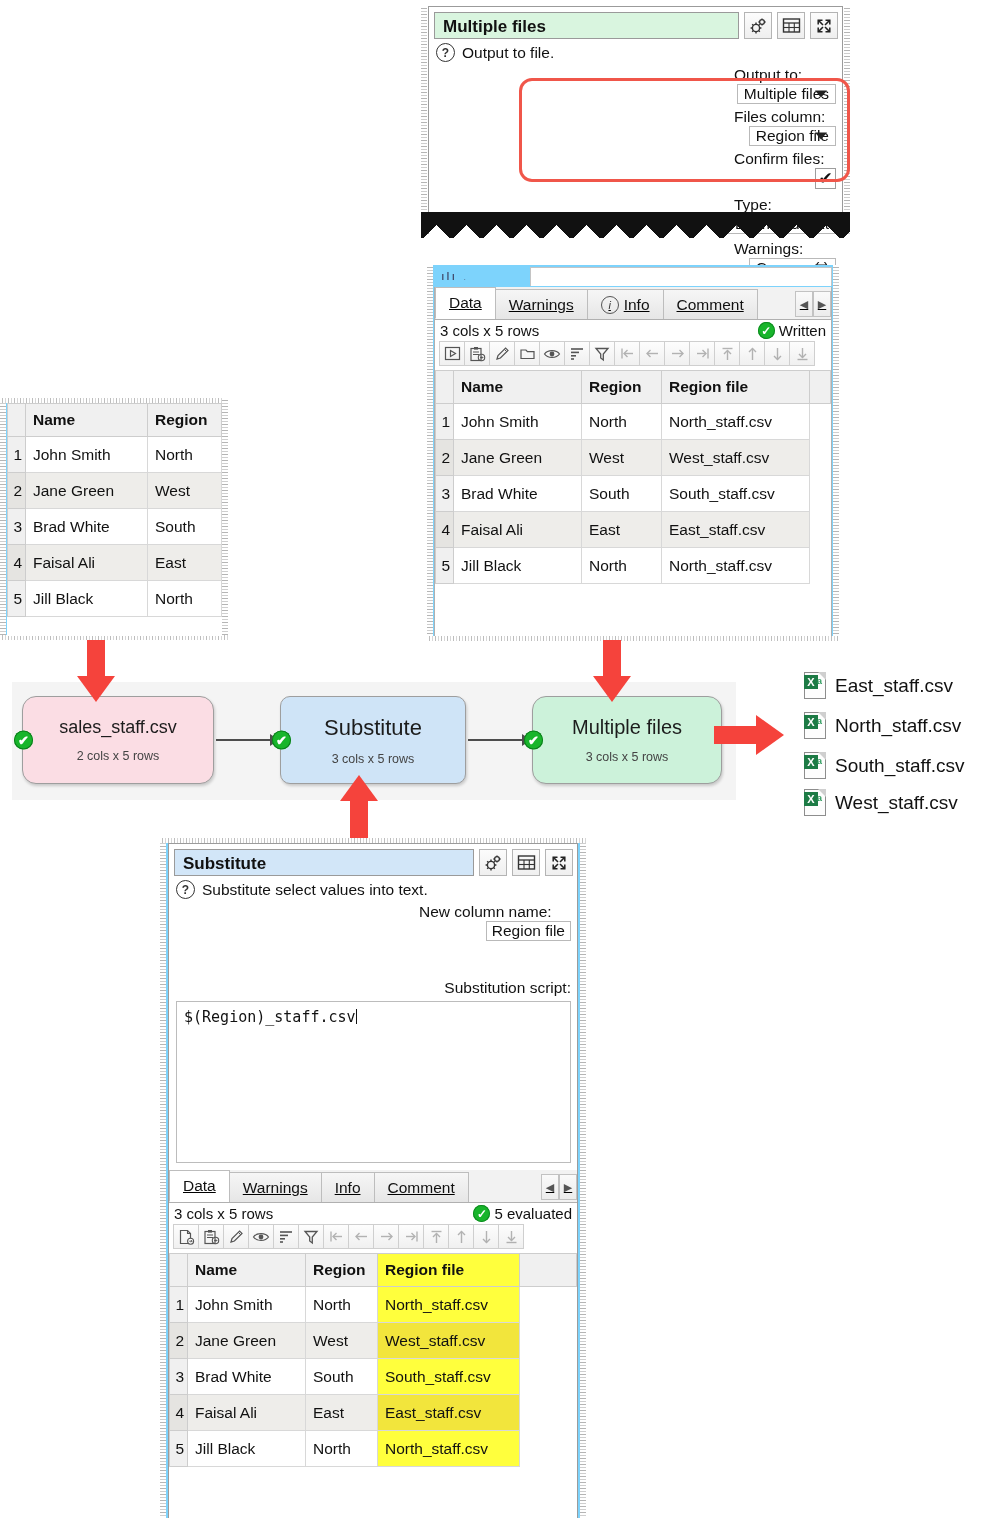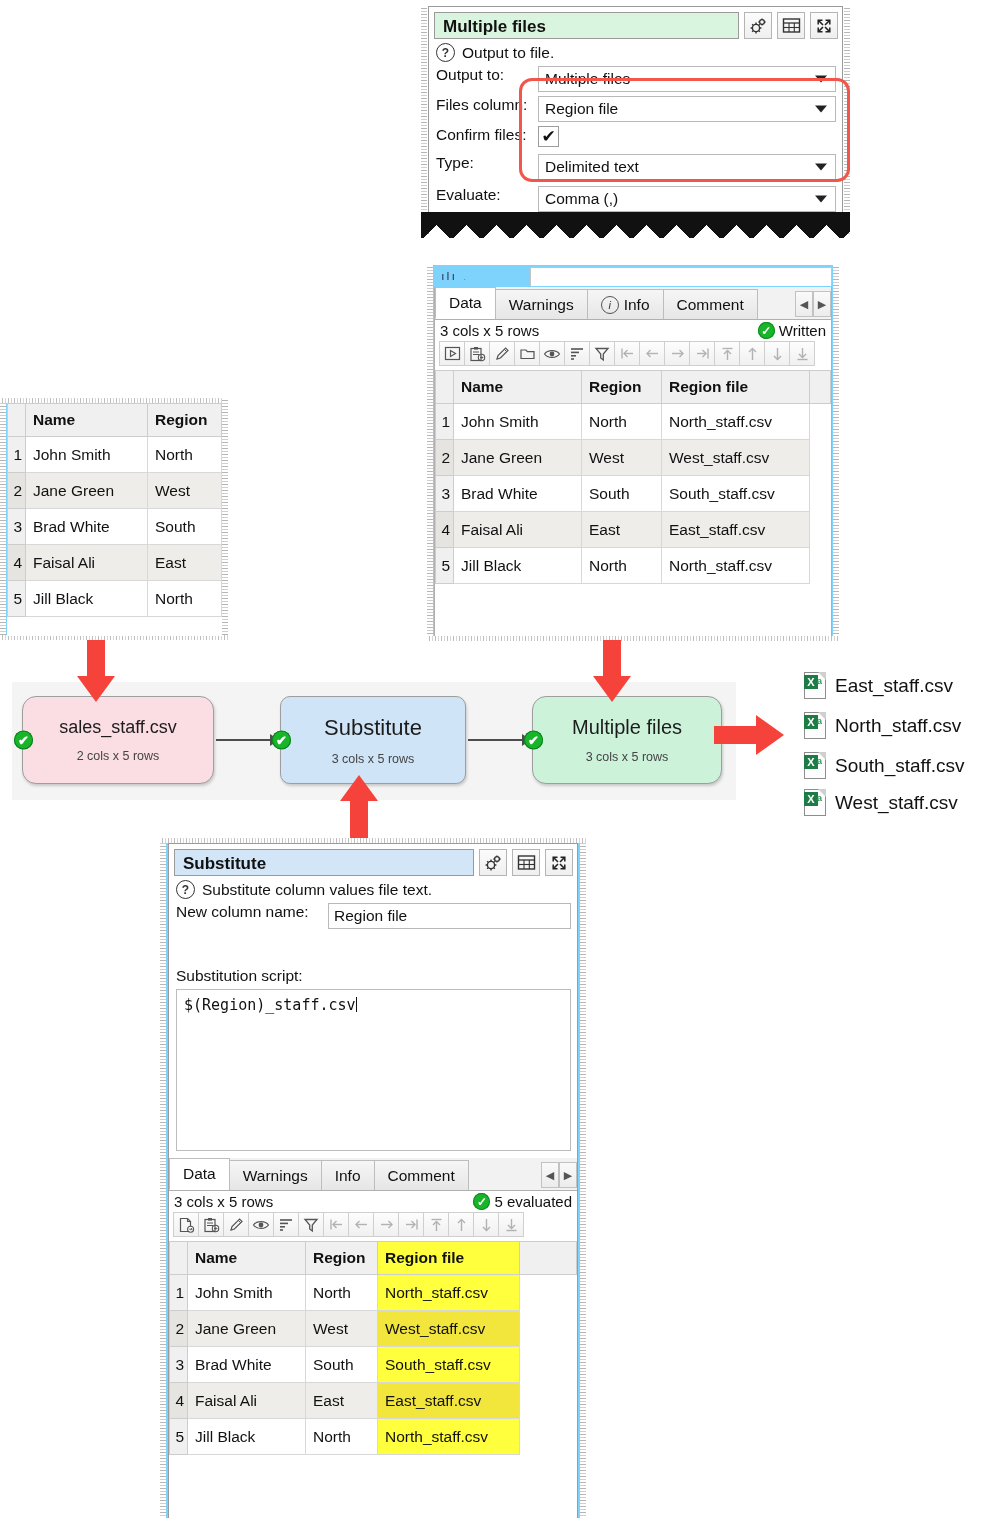--- a/index.html
+++ b/index.html
@@ -92,23 +92,23 @@
   .qmark {
     width: 17px; height: 17px; border-radius: 50%;
     border: 1.7px solid #333;
     display: flex; align-items: center; justify-content: center;
     font-size: 12px; font-weight: bold; color: #333;
     flex: 0 0 auto;
   }
 
   
   .form-row {
-    display: flex; align-items: flex-start;
+    display: flex; align-items: flex-end;
     padding: 2px 6px 2px 7px;
-    font-size: 15.5px; color: #111;
+    font-size: 15.5px; color: #111; flex-direction: column;
   }
   .form-label { flex: 0 0 auto; white-space: nowrap; }
   .combo {
     flex: 1;
     height: 26px;
     border: 1px solid #b9b9b9;
     background: #fff;
     display: flex; align-items: center;
     padding: 0 6px;
     font-size: 15.5px;
@@ -146,20 +146,21 @@
     border-radius: 13px;
     pointer-events: none;
   }
 
   
   .tabs {
     display: flex; align-items: flex-end;
     border-bottom: 1px solid #b0b0b0;
     background: #f2f2f2;
     height: 32px;
+    text-decoration: underline;
   }
   .tab {
     height: 30px;
     padding: 0 13px;
     display: flex; align-items: center; gap: 5px;
     font-size: 15.5px; color: #111;
     border: 1px solid #bdbdbd;
     border-bottom: none;
     background: linear-gradient(#f6f6f6, #e6e6e6);
     margin-right: -1px;
@@ -444,21 +445,21 @@
 
       <div class="form-row" style="margin-top:3px;">
         <span class="form-label" style="width:102px;">Type:</span>
         <span class="combo">
           <span>Delimited text</span>
           <span class="caret"></span>
         </span>
       </div>
 
       <div class="form-row" style="margin-top:2px;">
-        <span class="form-label" style="width:102px;">Evaluate:</span>
+        <span class="form-label" style="width:102px;">Warnings:</span>
         <span class="combo">
           <span>Comma (,)</span>
           <span class="caret"></span>
         </span>
       </div>
     </div>
 
     <div class="red-highlight" style="left:98px; top:72px; width:325px; height:98px;"></div>
 
     <div class="zigzag" style="bottom:-4px;"></div>
@@ -861,21 +862,21 @@
                 <path d="M3.4 14.6 L8 10"></path>
               <path d="M10.5 14.8 H14.8 V10.5"></path>
                 <path d="M14.6 14.6 L10 10"></path>
             </g>
           </svg>
         </div>
       </div>
 
       <div class="hint-row">
         <span class="qmark">?</span>
-        <span>Substitute column values file text.</span>
+        <span>Substitute select values into text.</span>
       </div>
 
       <div class="form-row">
         <span class="form-label" style="width:152px;">New column name:</span>
         <span class="textfield">Region file</span>
       </div>
 
       <div class="form-row" style="padding-top:6px;margin-top:30px;">
         <span class="form-label">Substitution script:</span>
       </div>

